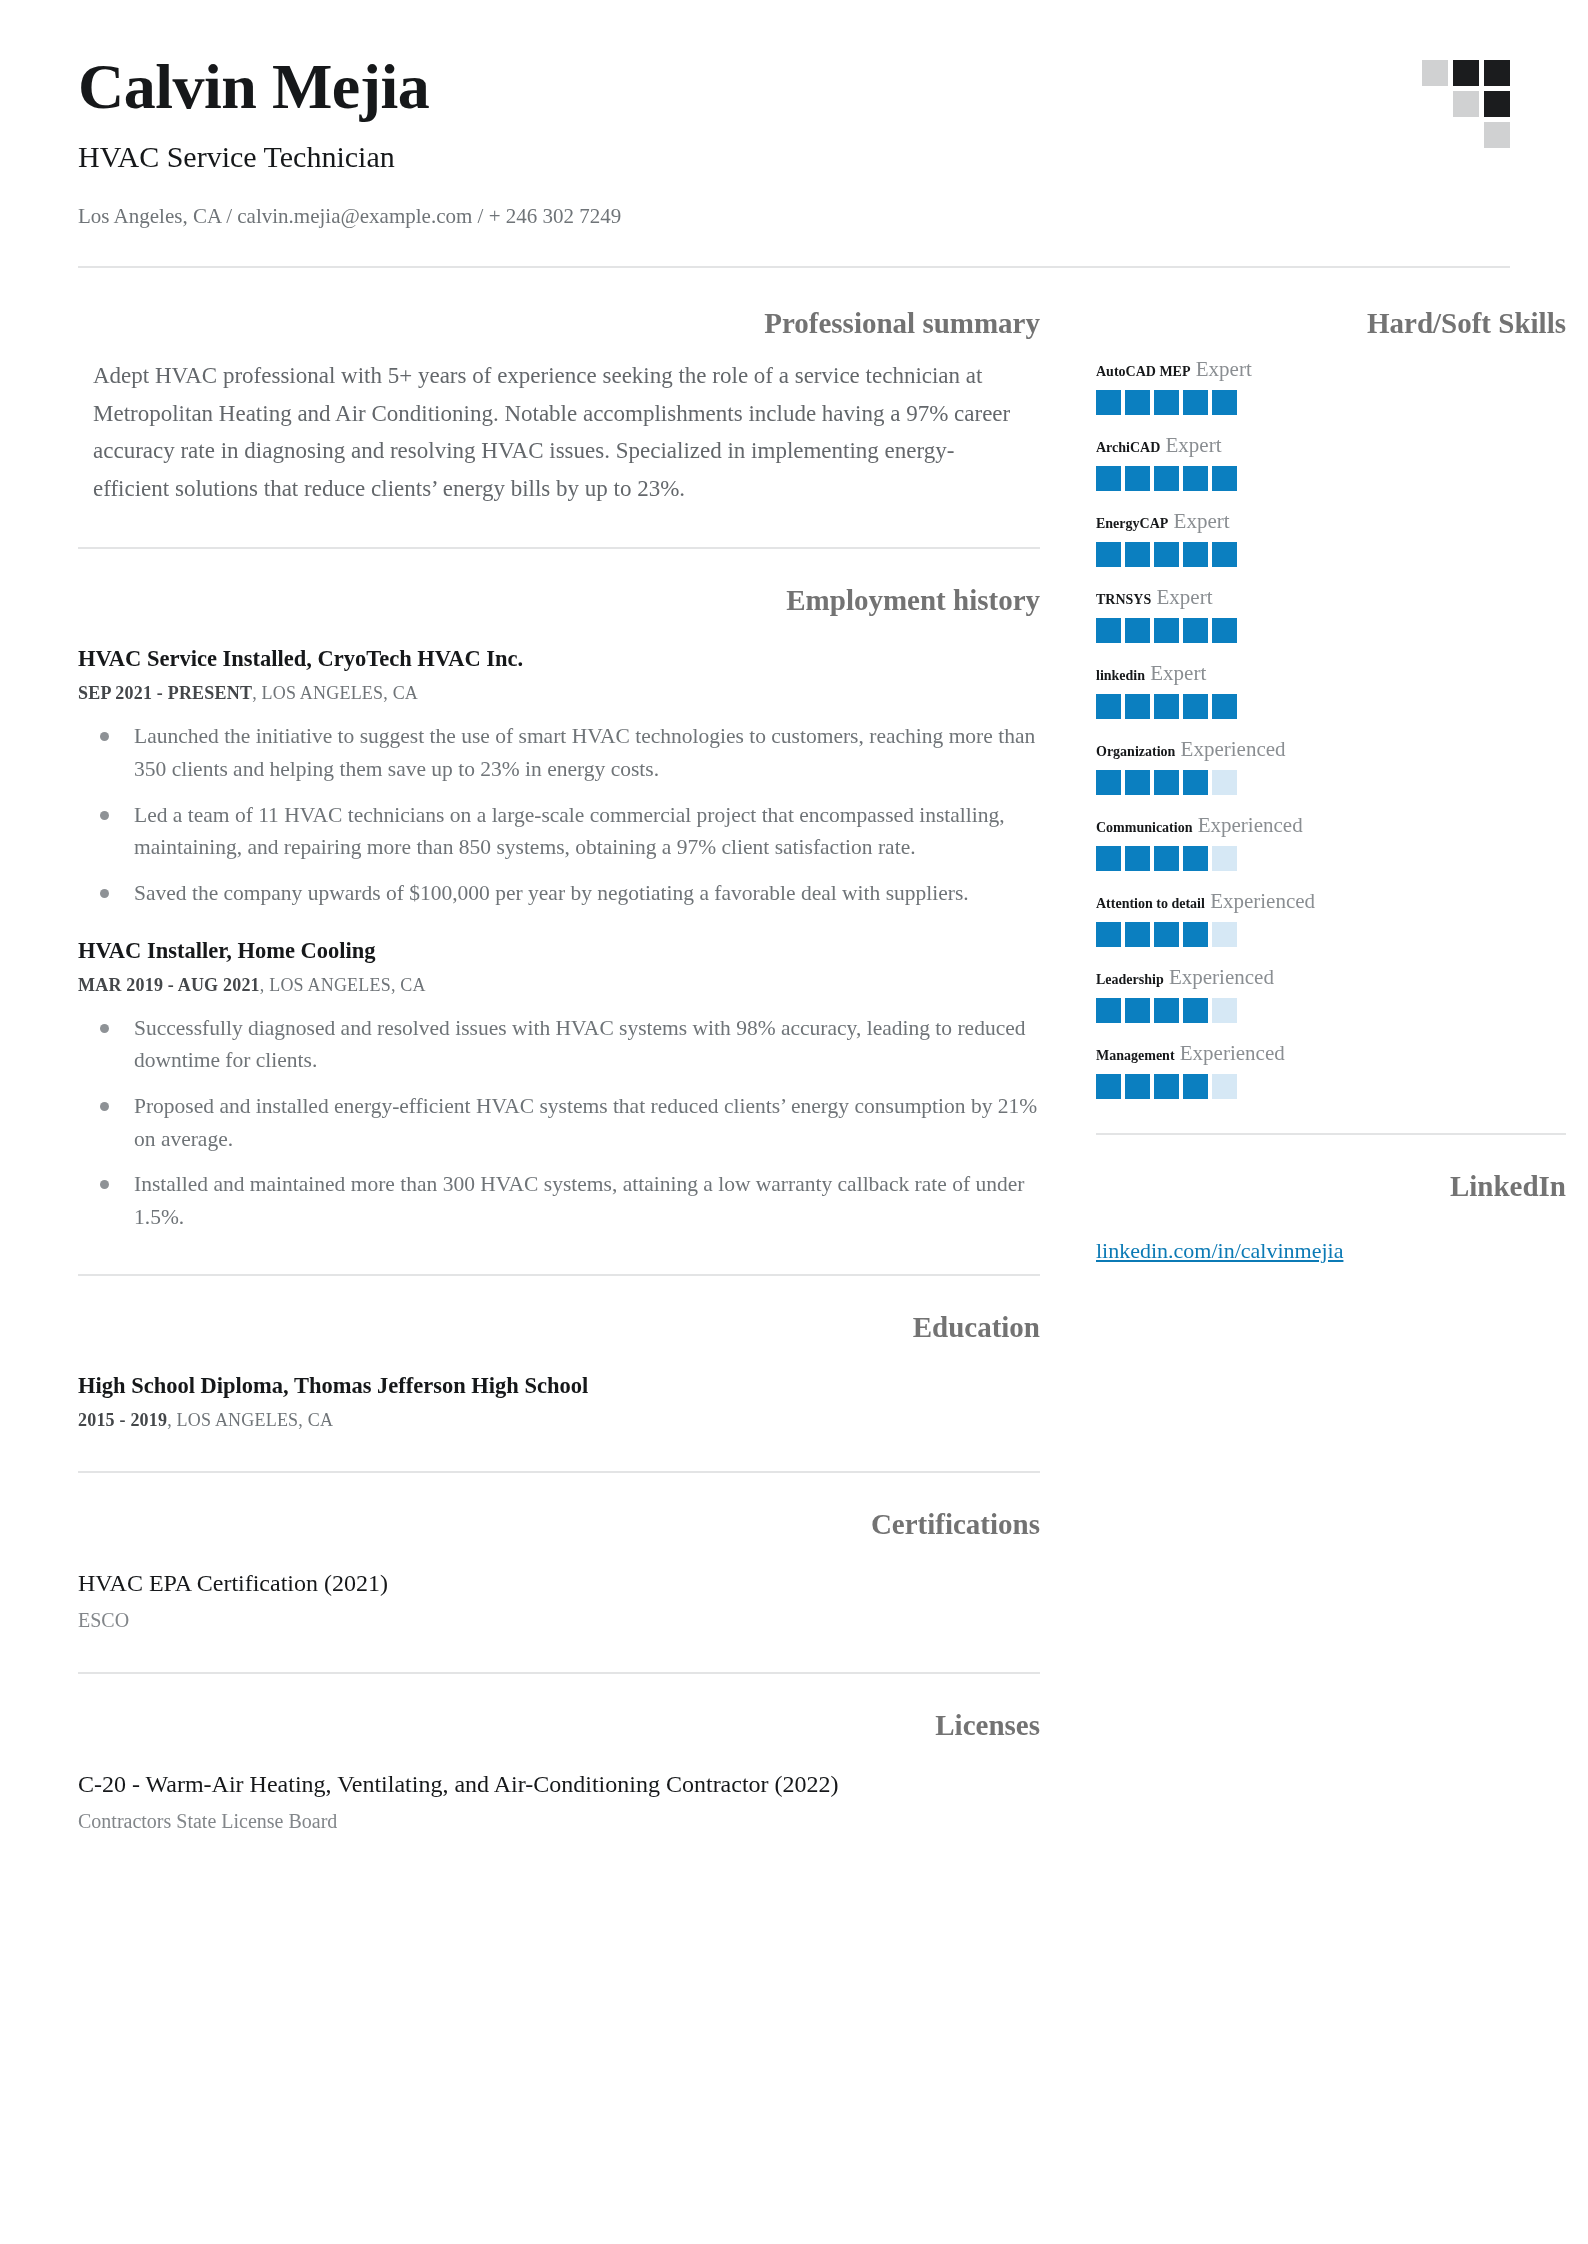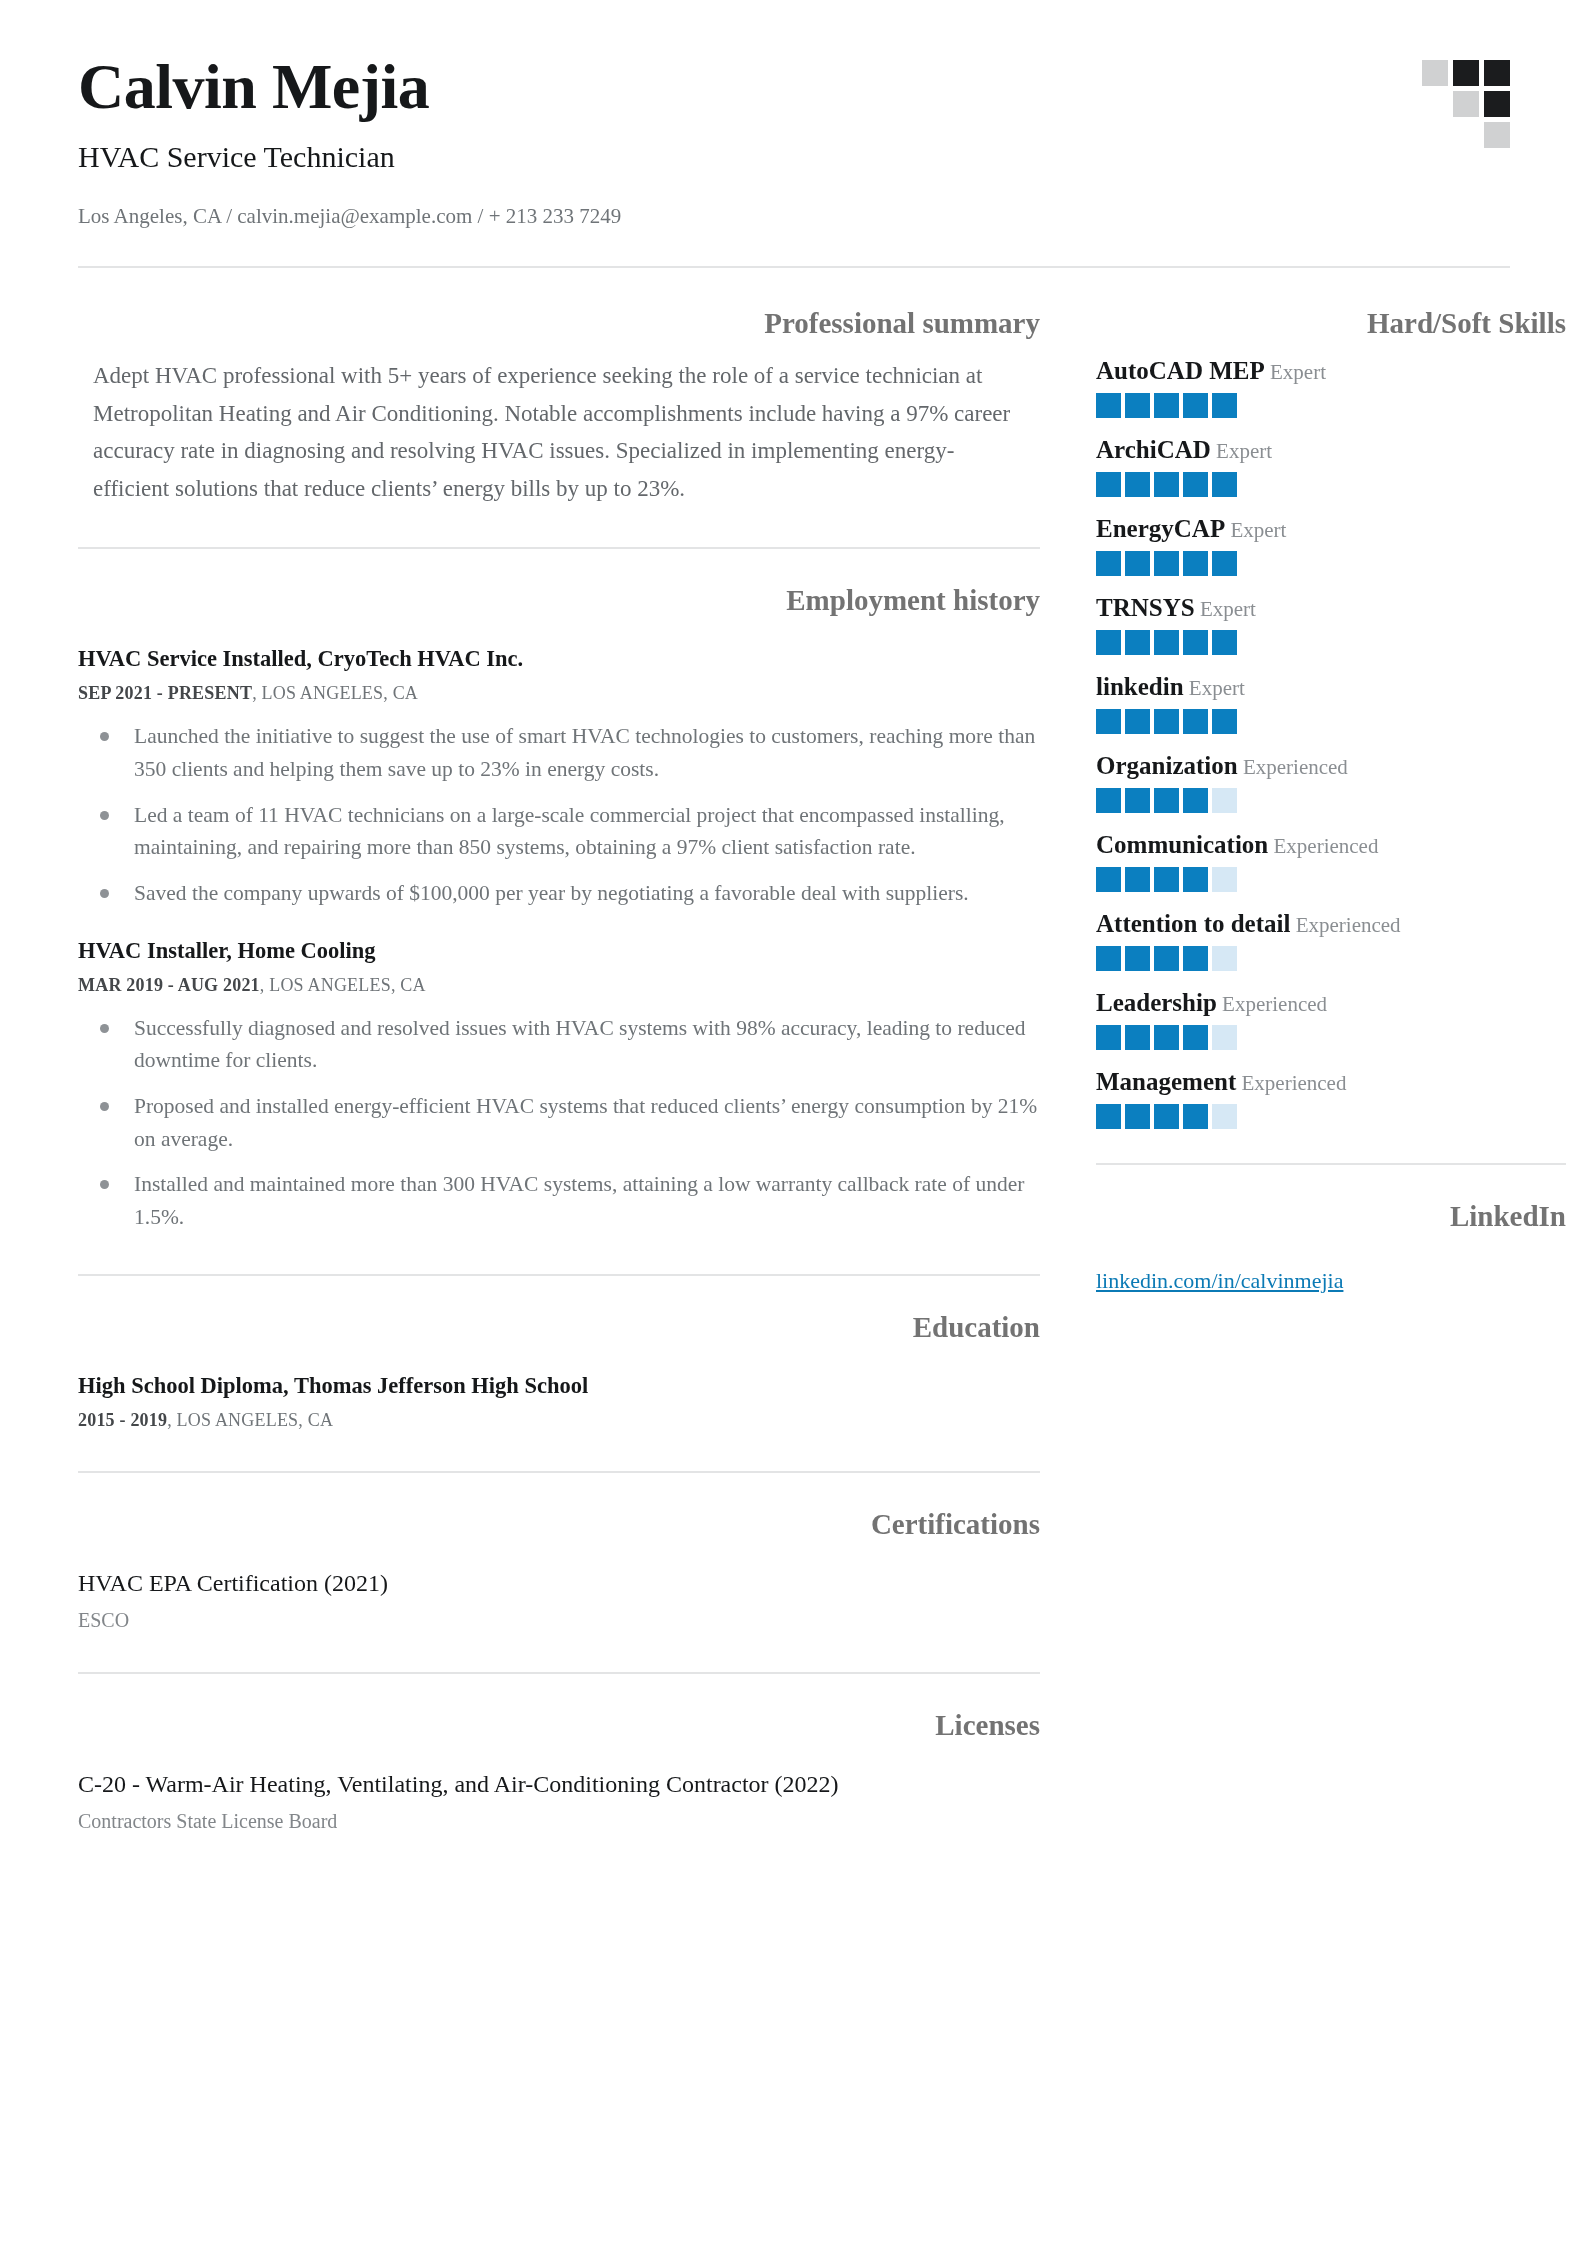--- a/index.html
+++ b/index.html
@@ -61,36 +61,36 @@
     position:relative; padding-left:56px; font-size:21.5px; line-height:1.52;
     color:#6f7478; margin-bottom:13px;
   }
   ul.bullets li:before {
     content:""; position:absolute; left:22px; top:12px;
     width:9px; height:9px; border-radius:50%; background:#8e9296;
   }
 
   
   .skill { margin-bottom:18px; }
-  .skill-name { font-size:25px; font-weight:bold; color:#16181a; }
+  .skill-name { font-size:14px; font-weight:bold; color:#16181a; }
   .skill-level { font-size:21px; font-weight:normal; color:#8a8e92; }
   .pips { margin-top:8px; display:flex; gap:4px; }
   .pip { width:25px; height:25px; }
 
   .link { font-size:22px; color:#0b7ab5; text-decoration:underline; margin-top:18px; display:inline-block; }
 </style>
 </head>
 <body>
 
 <div class="page">
 
   <div class="header">
     <h1 class="name">Calvin Mejia</h1>
     <div class="job-title">HVAC Service Technician</div>
-    <div class="contact">Los Angeles, CA /  calvin.mejia@example.com /  + 213 233 7249</div>
+    <div class="contact">Los Angeles, CA /  calvin.mejia@example.com /  + 246 302 7249</div>
 
     <div class="logo">
       <div class="cell c-gray" style="left:0px;  top:0px;"></div>
       <div class="cell c-black" style="left:31px; top:0px;"></div>
       <div class="cell c-black" style="left:62px; top:0px;"></div>
       <div class="cell c-gray" style="left:31px; top:31px;"></div>
       <div class="cell c-black" style="left:62px; top:31px;"></div>
       <div class="cell c-gray" style="left:62px; top:62px;"></div>
     </div>
   </div>

